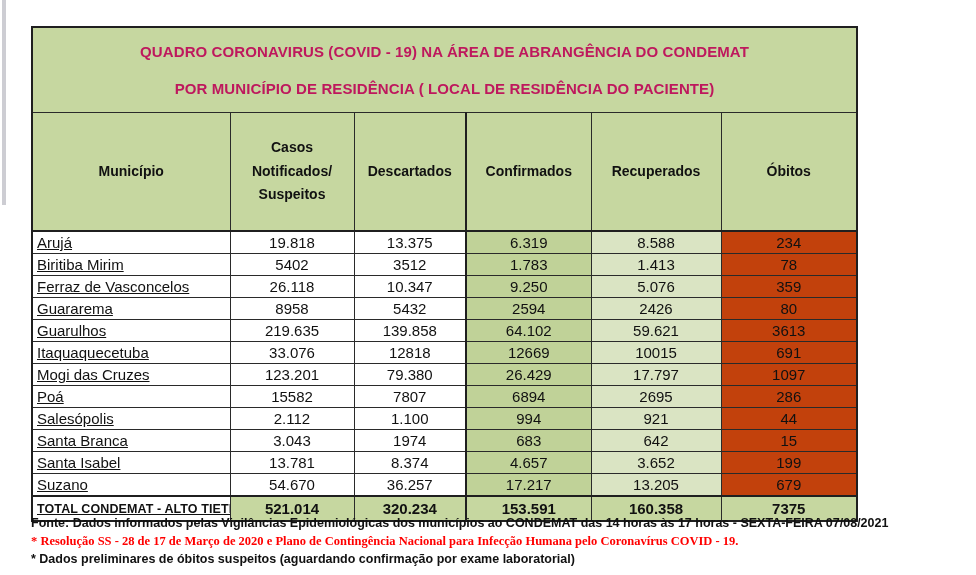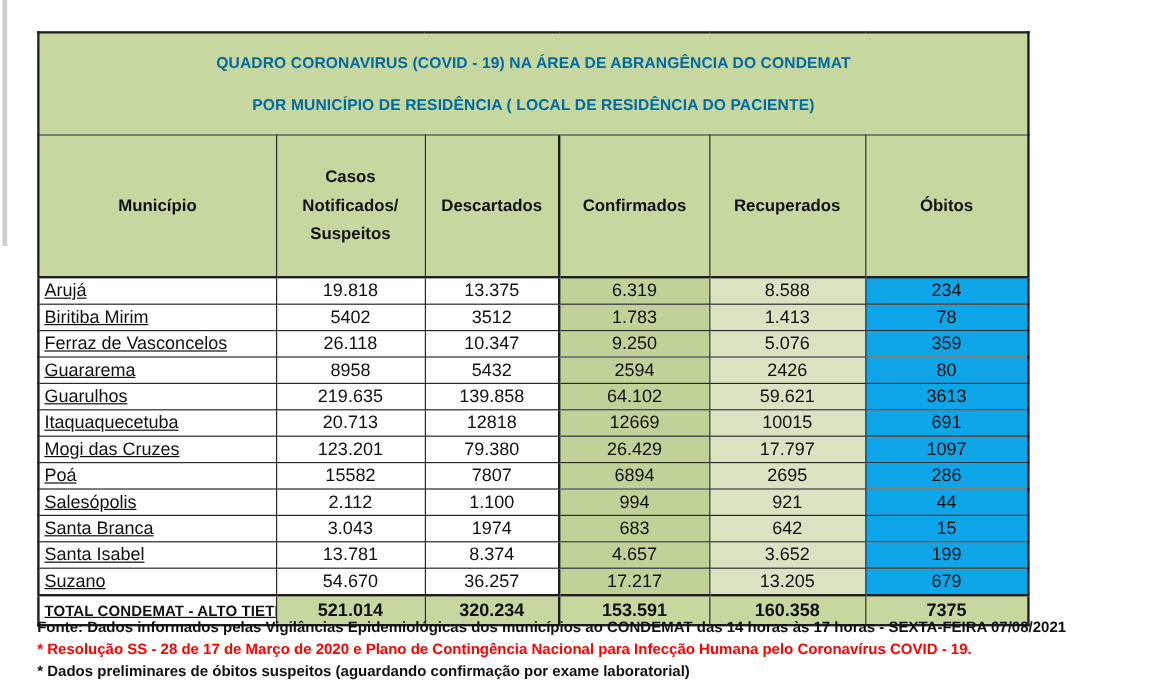--- a/index.html
+++ b/index.html
@@ -41,22 +41,22 @@
   }
   .title-cell {
     height: 84px;
     background: #c6d7a0;
     text-align: center;
     vertical-align: middle;
     border-bottom: 1px solid #2a2a2a;
   }
   .title-line {
     font-weight: bold;
-    font-size: 13px;
-    color: #0369a1;
+    font-size: 15px;
+    color: #be185d;
     letter-spacing: 0.1px;
   }
   .title-line + .title-line { margin-top: 20px; }
   .header-row th {
     height: 117px;
     background: #c6d7a0;
     font-weight: bold;
     font-size: 14px;
     text-align: center;
     vertical-align: middle;
@@ -71,21 +71,21 @@
     vertical-align: middle;
   }
   .covid-table tbody td.col-municipio {
     text-align: left;
     background: #ffffff;
     text-decoration: underline;
   }
   .col-casos, .col-descartados { background: #ffffff; }
   .col-confirmados { background: #c0d298; border-left: 2px solid #1f1f1f !important; }
   .col-recuperados { background: #dae4c3; margin-top: 16px; }
-  .col-obitos { background: #0ea5e9; }
+  .col-obitos { background: #c2410c; }
   th.col-confirmados { border-left: 2px solid #1f1f1f; }
   tr.total-row td {
     background: #c6d7a0;
     font-weight: bold;
     height: 23px;
     border-top: 2px solid #1f1f1f;
   }
   tr.total-row td.col-municipio {
     font-size: 12.5px;
     letter-spacing: 0.1px;
@@ -96,21 +96,21 @@
     top: 514px;
     width: 900px;
   }
   .footnote {
     font-size: 12.5px;
     font-weight: bold;
     color: #111111;
     line-height: 18px;
     white-space: nowrap;
   }
-  .footnote.red { color: #ff0000; }
+  .footnote.red { color: #ff0000; font-family: Liberation Serif, serif; }
 </style>
 </head>
 <body>
 
 <div class="page">
   <div class="edge-line"></div>
 
   <table class="covid-table">
     <colgroup>
       <col style="width:198px">
@@ -172,21 +172,21 @@
         <tr class="data-row">
           <td class="col-municipio">Guarulhos</td>
           <td class="col-casos">219.635</td>
           <td class="col-descartados">139.858</td>
           <td class="col-confirmados">64.102</td>
           <td class="col-recuperados">59.621</td>
           <td class="col-obitos">3613</td>
         </tr>
         <tr class="data-row">
           <td class="col-municipio">Itaquaquecetuba</td>
-          <td class="col-casos">20.713</td>
+          <td class="col-casos">33.076</td>
           <td class="col-descartados">12818</td>
           <td class="col-confirmados">12669</td>
           <td class="col-recuperados">10015</td>
           <td class="col-obitos">691</td>
         </tr>
         <tr class="data-row">
           <td class="col-municipio">Mogi das Cruzes</td>
           <td class="col-casos">123.201</td>
           <td class="col-descartados">79.380</td>
           <td class="col-confirmados">26.429</td>

